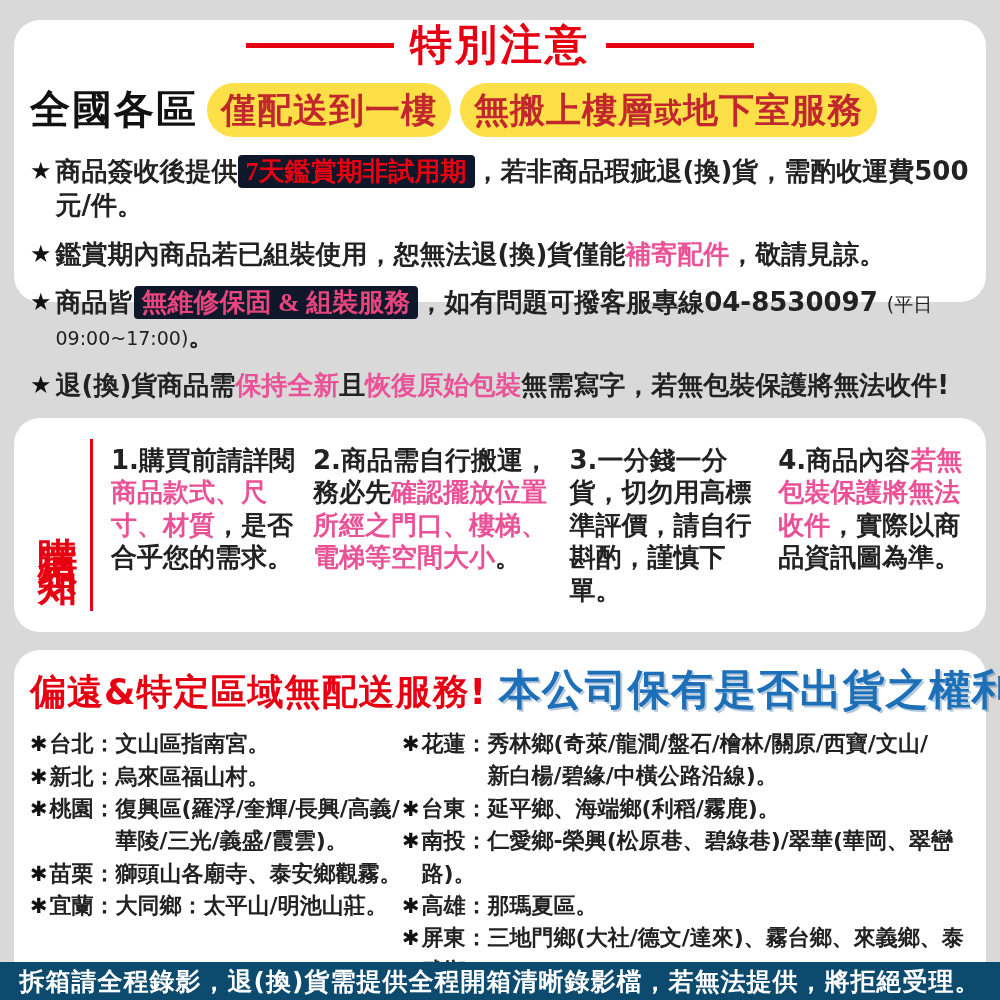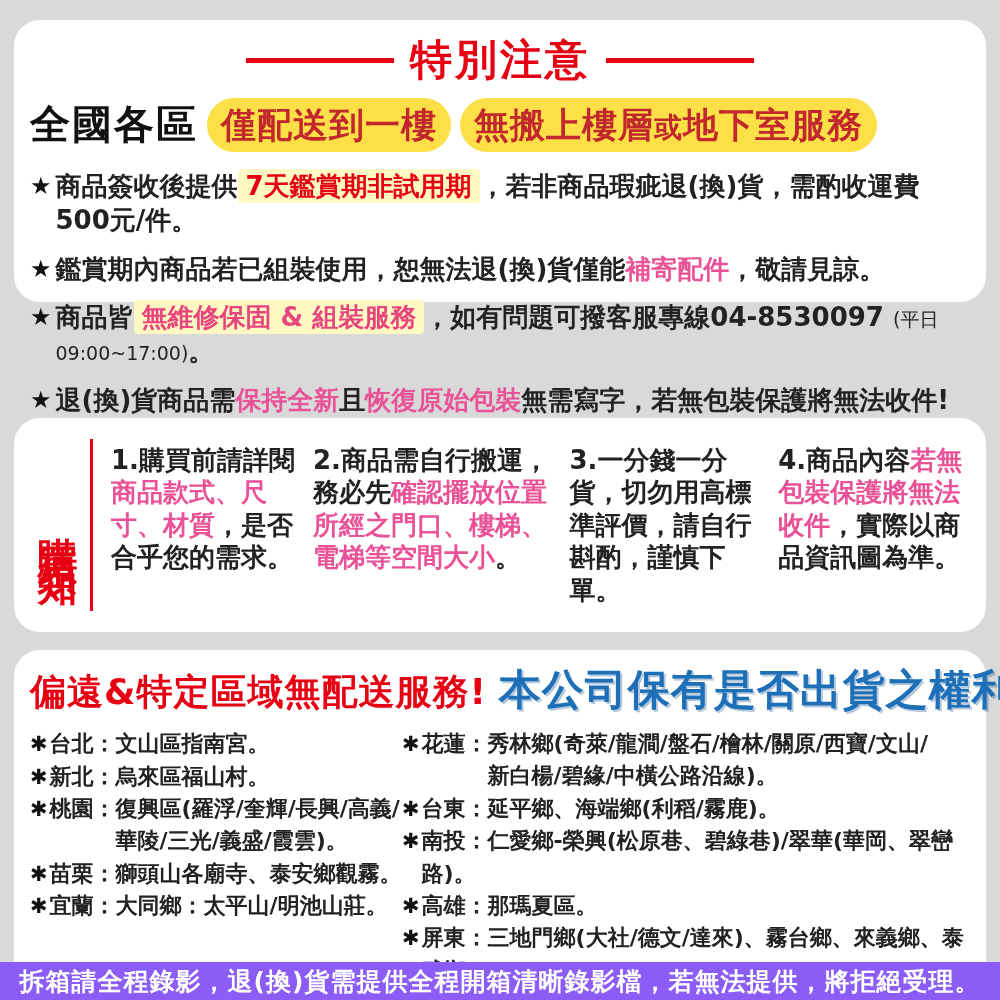--- a/index.html
+++ b/index.html
@@ -4,32 +4,32 @@
 <style>
   html,body{margin:0;padding:0;}
   body{
     width:1000px;height:1000px;position:relative;overflow:hidden;
     background:#d9d9d9;
     font-family:"DejaVu Sans","Liberation Sans",sans-serif;
     color:#222;
   }
   .panel{position:absolute;left:14px;width:972px;background:#fff;border-radius:26px;box-sizing:border-box;}
   
-  #panel1{top:20px;height:282px;padding:15px 16px 0 16px;}
+  #panel1{top:20px;height:282px;padding:0 16px 0 16px;}
   .title-row{display:flex;align-items:center;justify-content:center;gap:16px;margin-top:4px;}
   .title-line{width:148px;height:5px;background:#e60012;}
   .title-text{font-size:42px;font-weight:900;color:#e60012;letter-spacing:3px;line-height:1;}
   .badge-row{display:flex;align-items:center;margin-top:16px;gap:9px;}
   .region-label{font-size:40px;font-weight:700;color:#111;letter-spacing:2px;white-space:nowrap;}
   .badge{background:#fde047;border-radius:30px;padding:6px 14px;font-size:35px;font-weight:800;color:#c1272d;white-space:nowrap;letter-spacing:1px;line-height:1.2;}
   .badge .or-small{font-size:28px;}
   .notices{margin-top:18px;}
   .nrow{display:flex;align-items:flex-start;margin-bottom:15px;font-size:26px;font-weight:600;line-height:1.3;}
   .star{margin-right:4px;color:#111;font-size:24px;line-height:1.4;}
-  .hl{background:#fef9c3;border-radius:4px;padding:2px 8px;}
+  .hl{background:#0f172a;border-radius:4px;padding:2px 8px;font-family:Liberation Serif, serif;}
   .hl-red{color:#e60012;}
   .hl-pink{color:#e8457e;}
   .t-pink{color:#ea5297;}
   .small-note{font-size:19px;font-weight:500;}
   
   #panel2{top:418px;height:214px;display:flex;align-items:center;padding:0 16px 0 24px;}
   .buy-label{writing-mode:vertical-rl;text-orientation:upright;font-size:40px;font-weight:800;color:#e60012;letter-spacing:10px;line-height:1;}
   .buy-divider{width:3px;height:172px;background:#e60012;margin:0 18px 0 12px;}
   .buy-items{flex:1;display:flex;flex-direction:row;gap:17px;}
   .buy-item{font-size:26px;font-weight:600;line-height:1.25;}
@@ -39,21 +39,21 @@
   .nd-red{font-size:36px;font-weight:900;color:#e60012;letter-spacing:1px;}
   .nd-blue{font-size:42px;font-weight:900;color:#1d70b7;letter-spacing:1px;text-shadow:2px 2px 0 rgba(13,76,138,0.30);}
   .nd-cols{display:flex;margin-top:10px;}
   .nd-col-left{width:372px;flex:none;}
   .nd-col-right{flex:1;}
   .nd-row{display:flex;align-items:flex-start;font-size:22px;font-weight:600;line-height:1.47;}
   .nd-star{margin-right:2px;font-size:21px;line-height:1.55;color:#111;}
   .nd-text{white-space:pre-line;}
   .island-note{margin-top:8px;font-size:27px;font-weight:700;color:#ea5297;letter-spacing:1px;white-space:nowrap;}
   
-  #footer-banner{position:absolute;left:0;top:962px;width:1000px;height:38px;background:#8b5cf6;display:flex;align-items:center;justify-content:center;}
+  #footer-banner{position:absolute;left:0;top:962px;width:1000px;height:38px;background:#0c4a6e;display:flex;align-items:center;justify-content:center;}
   #footer-banner span{color:#fff;font-size:25px;font-weight:700;letter-spacing:1px;white-space:nowrap;}
 </style>
 </head>
 <body>
 
 <div id="panel1" class="panel">
   <div class="title-row">
     <div class="title-line"></div>
     <div class="title-text">特別注意</div>
     <div class="title-line"></div>

